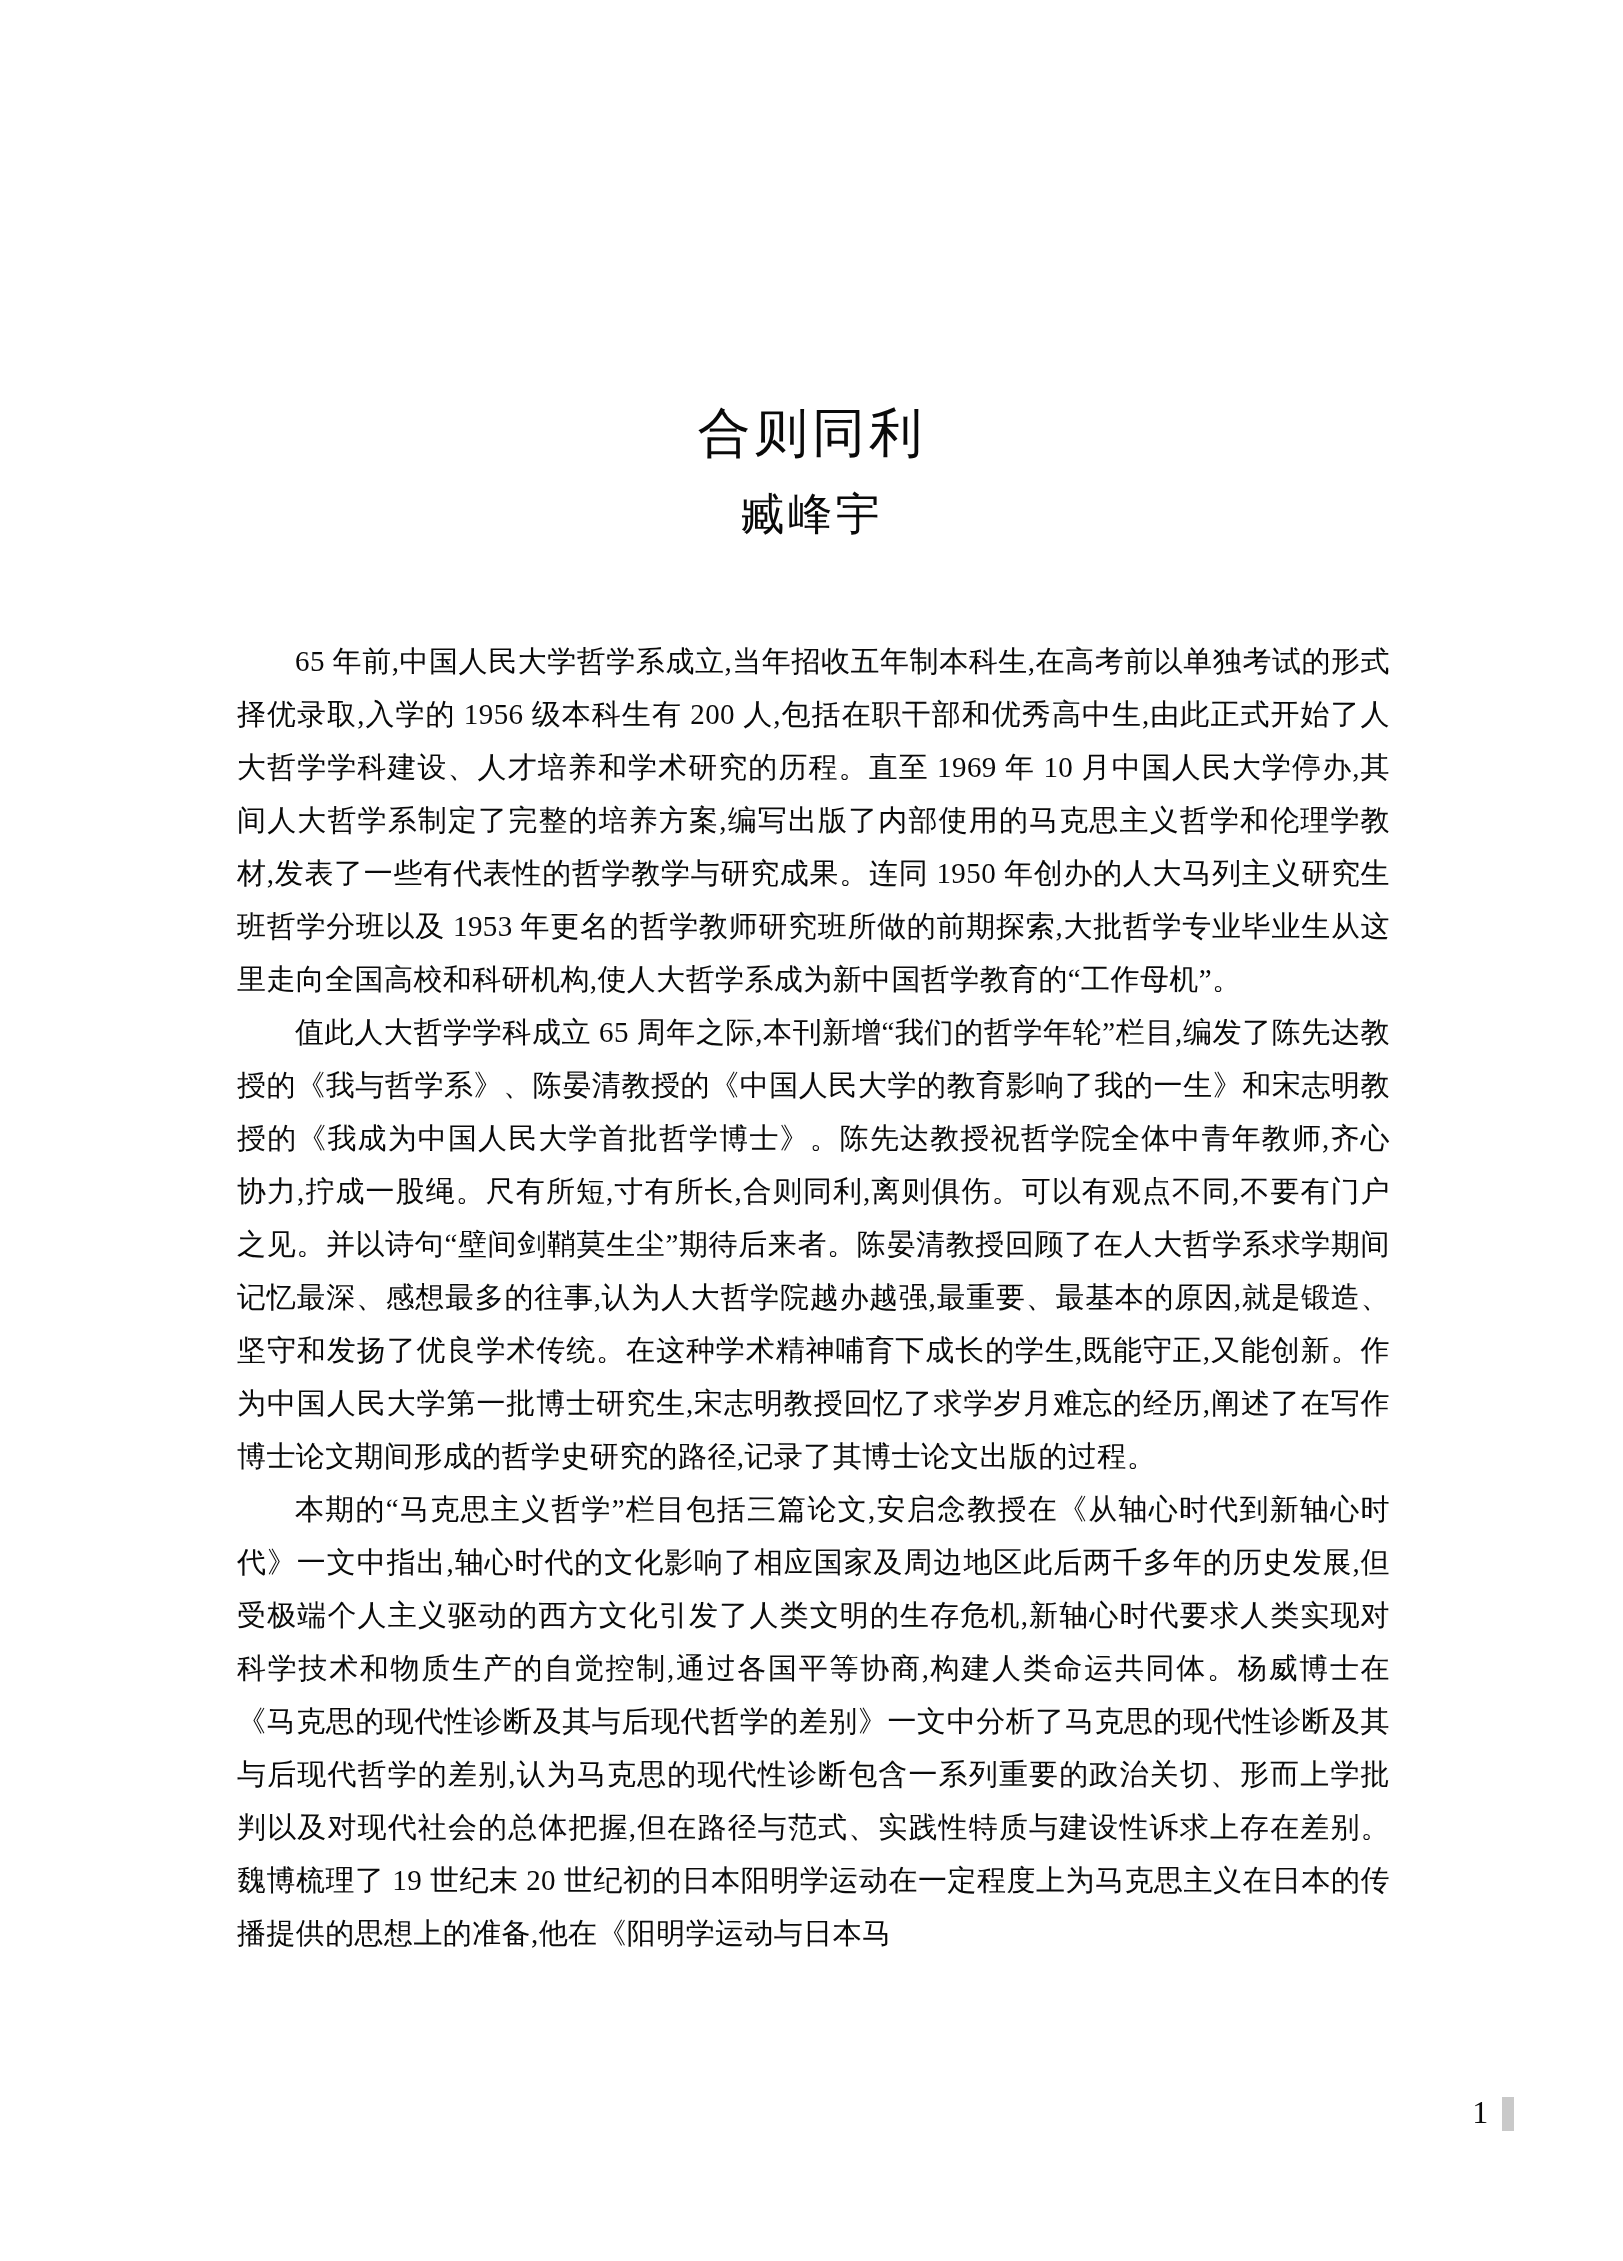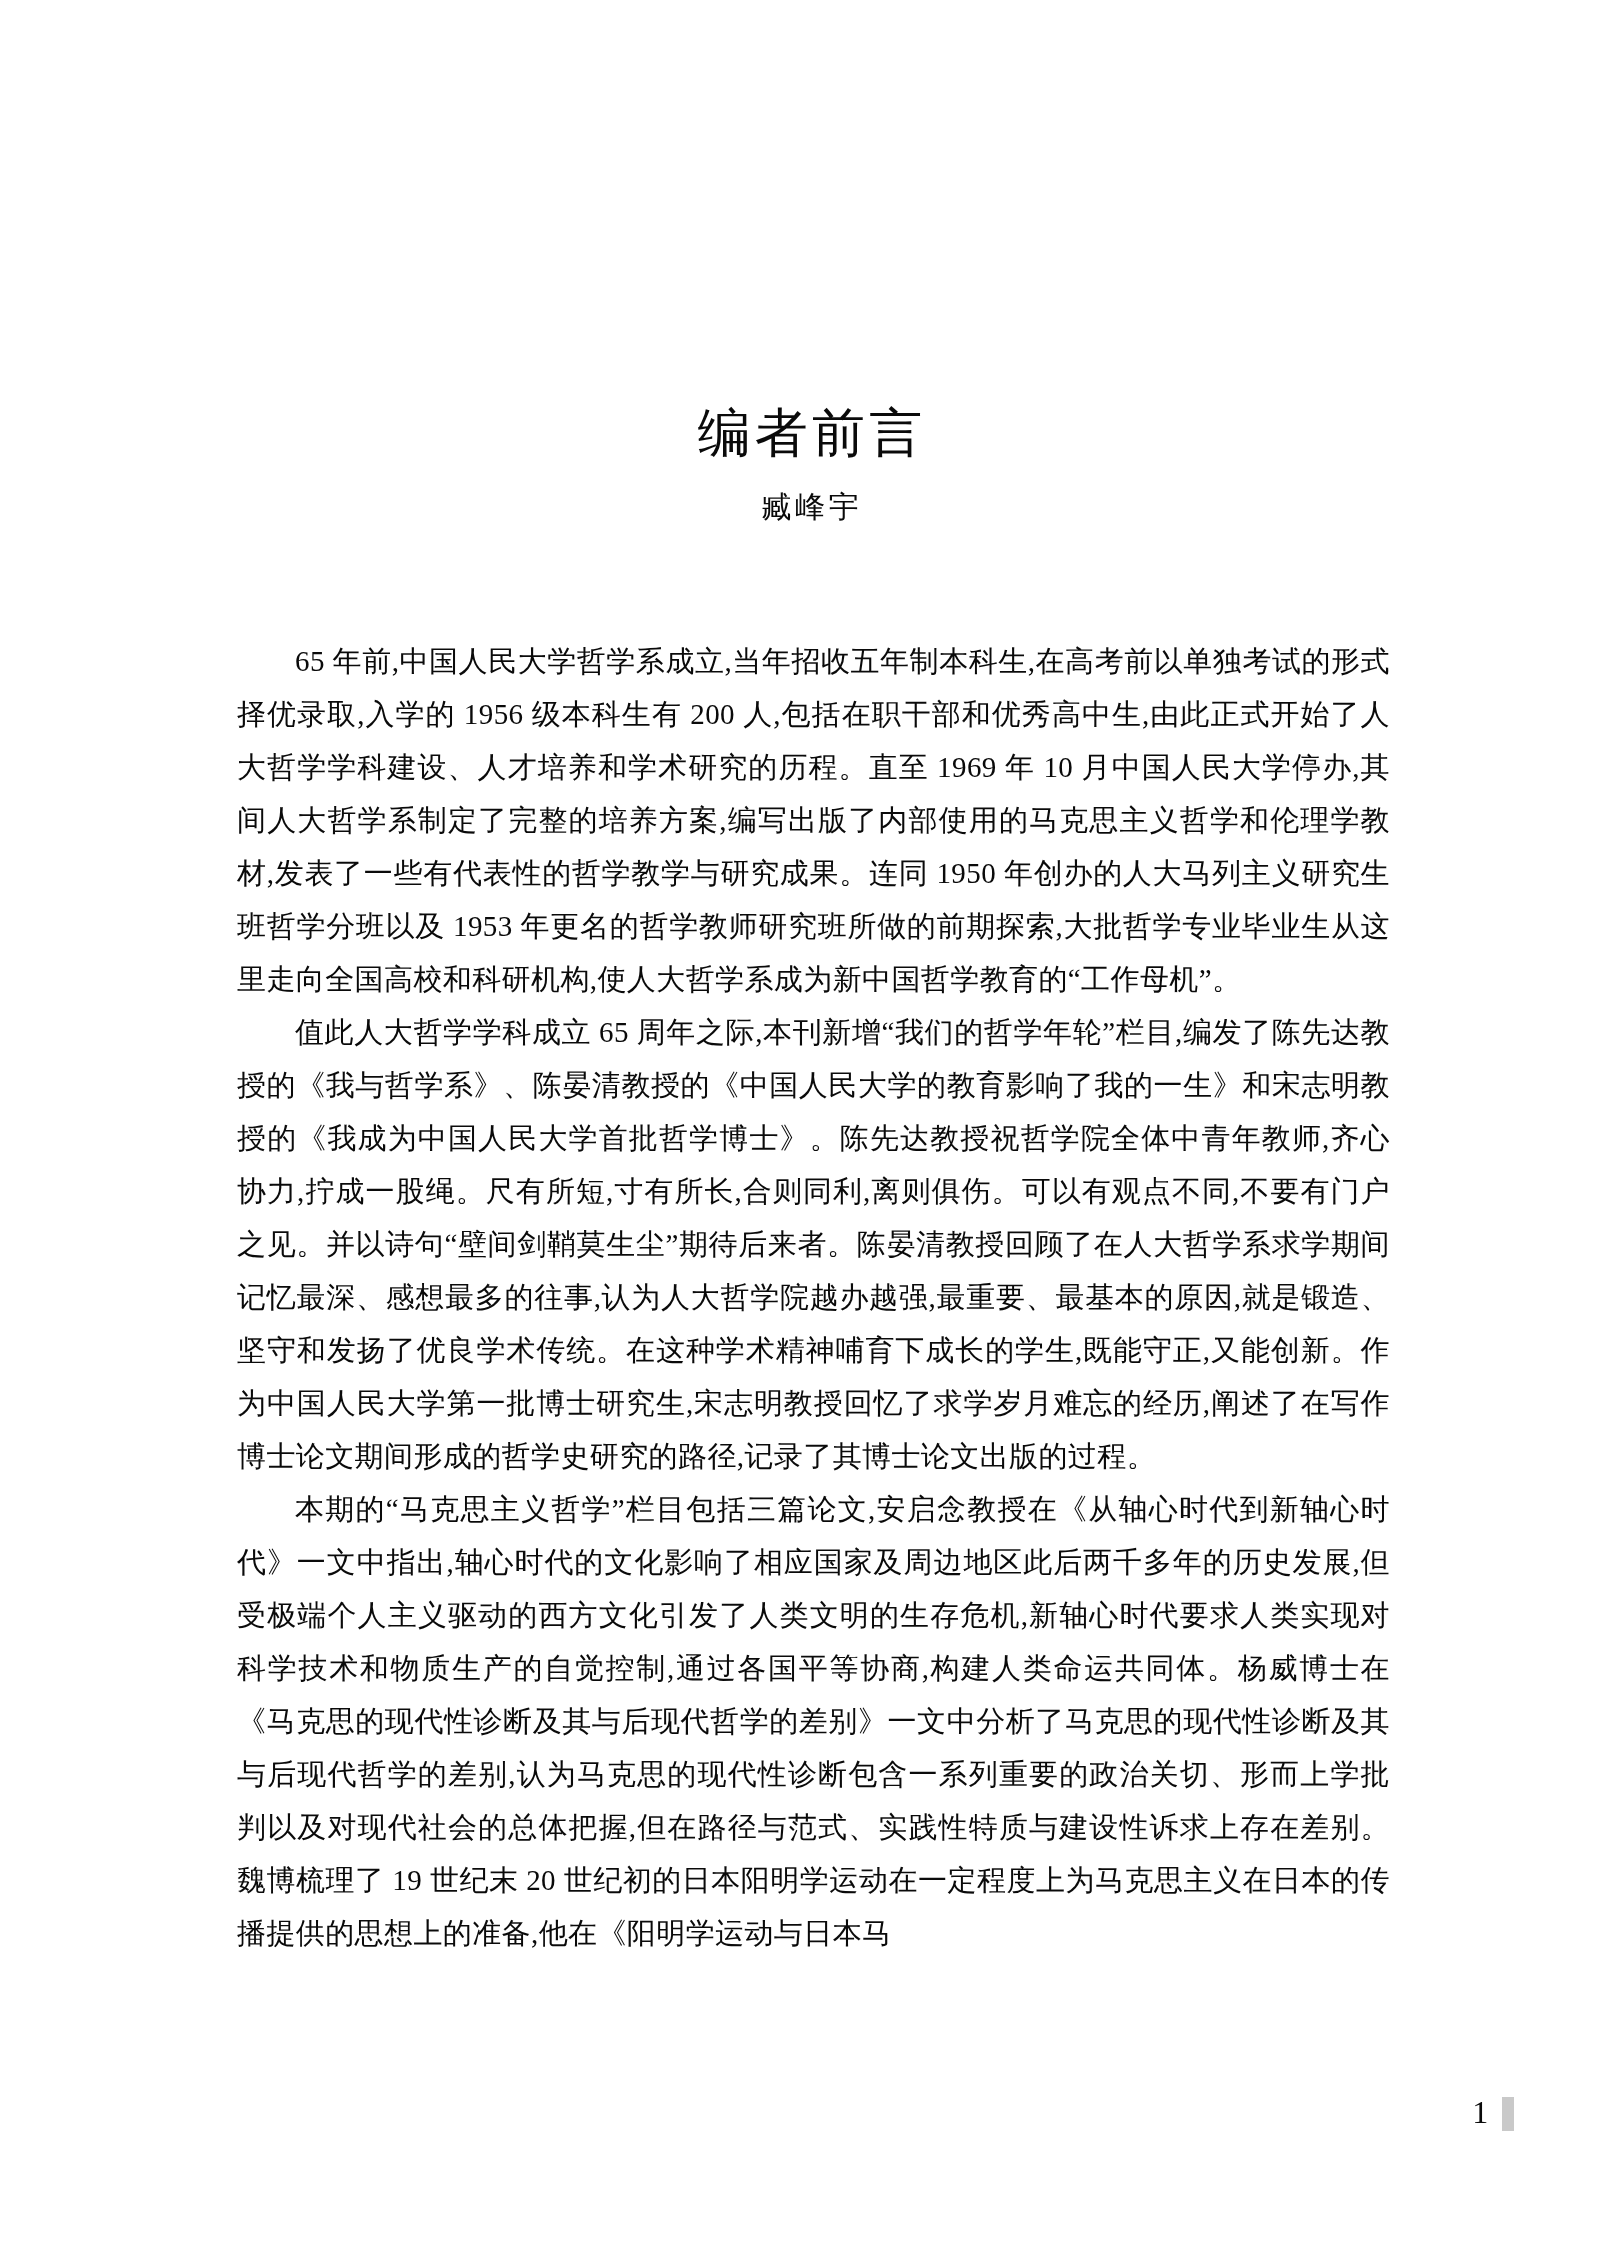--- a/index.html
+++ b/index.html
@@ -29,21 +29,21 @@
     line-height: 1.1;
     color: #0a0a0a;
   }
   .author {
     position: absolute;
     top: 489px;
     left: 0;
     width: 1624px;
     text-align: center;
     font-family: "Liberation Serif", serif;
-    font-size: 30px;
+    font-size: 44px;
     letter-spacing: 3.6px;
     line-height: 1.2;
     color: #0a0a0a;
   }
   .content {
     position: absolute;
     left: 237px;
     top: 635px;
     width: 1153px;
   }
@@ -76,21 +76,21 @@
     height: 34px;
     margin-top: 2.9px;
     background: #c9c9c9;
   }
 </style>
 </head>
 <body>
 
 <div class="page">
 
-  <h1 class="title">编者前言</h1>
+  <h1 class="title">合则同利</h1>
 
   <div class="author">臧峰宇</div>
 
   <div class="content">
     <p>65 年前,中国人民大学哲学系成立,当年招收五年制本科生,在高考前以单独考试的形式择优录取,入学的 1956 级本科生有 200 人,包括在职干部和优秀高中生,由此正式开始了人大哲学学科建设、人才培养和学术研究的历程。直至 1969 年 10 月中国人民大学停办,其间人大哲学系制定了完整的培养方案,编写出版了内部使用的马克思主义哲学和伦理学教材,发表了一些有代表性的哲学教学与研究成果。连同 1950 年创办的人大马列主义研究生班哲学分班以及 1953 年更名的哲学教师研究班所做的前期探索,大批哲学专业毕业生从这里走向全国高校和科研机构,使人大哲学系成为新中国哲学教育的“工作母机”。</p>
     <p>值此人大哲学学科成立 65 周年之际,本刊新增“我们的哲学年轮”栏目,编发了陈先达教授的《我与哲学系》、陈晏清教授的《中国人民大学的教育影响了我的一生》和宋志明教授的《我成为中国人民大学首批哲学博士》。陈先达教授祝哲学院全体中青年教师,齐心协力,拧成一股绳。尺有所短,寸有所长,合则同利,离则俱伤。可以有观点不同,不要有门户之见。并以诗句“壁间剑鞘莫生尘”期待后来者。陈晏清教授回顾了在人大哲学系求学期间记忆最深、感想最多的往事,认为人大哲学院越办越强,最重要、最基本的原因,就是锻造、坚守和发扬了优良学术传统。在这种学术精神哺育下成长的学生,既能守正,又能创新。作为中国人民大学第一批博士研究生,宋志明教授回忆了求学岁月难忘的经历,阐述了在写作博士论文期间形成的哲学史研究的路径,记录了其博士论文出版的过程。</p>
     <p>本期的“马克思主义哲学”栏目包括三篇论文,安启念教授在《从轴心时代到新轴心时代》一文中指出,轴心时代的文化影响了相应国家及周边地区此后两千多年的历史发展,但受极端个人主义驱动的西方文化引发了人类文明的生存危机,新轴心时代要求人类实现对科学技术和物质生产的自觉控制,通过各国平等协商,构建人类命运共同体。杨威博士在《马克思的现代性诊断及其与后现代哲学的差别》一文中分析了马克思的现代性诊断及其与后现代哲学的差别,认为马克思的现代性诊断包含一系列重要的政治关切、形而上学批判以及对现代社会的总体把握,但在路径与范式、实践性特质与建设性诉求上存在差别。魏博梳理了 19 世纪末 20 世纪初的日本阳明学运动在一定程度上为马克思主义在日本的传播提供的思想上的准备,他在《阳明学运动与日本马</p>
   </div>
 
   <div class="footer">

